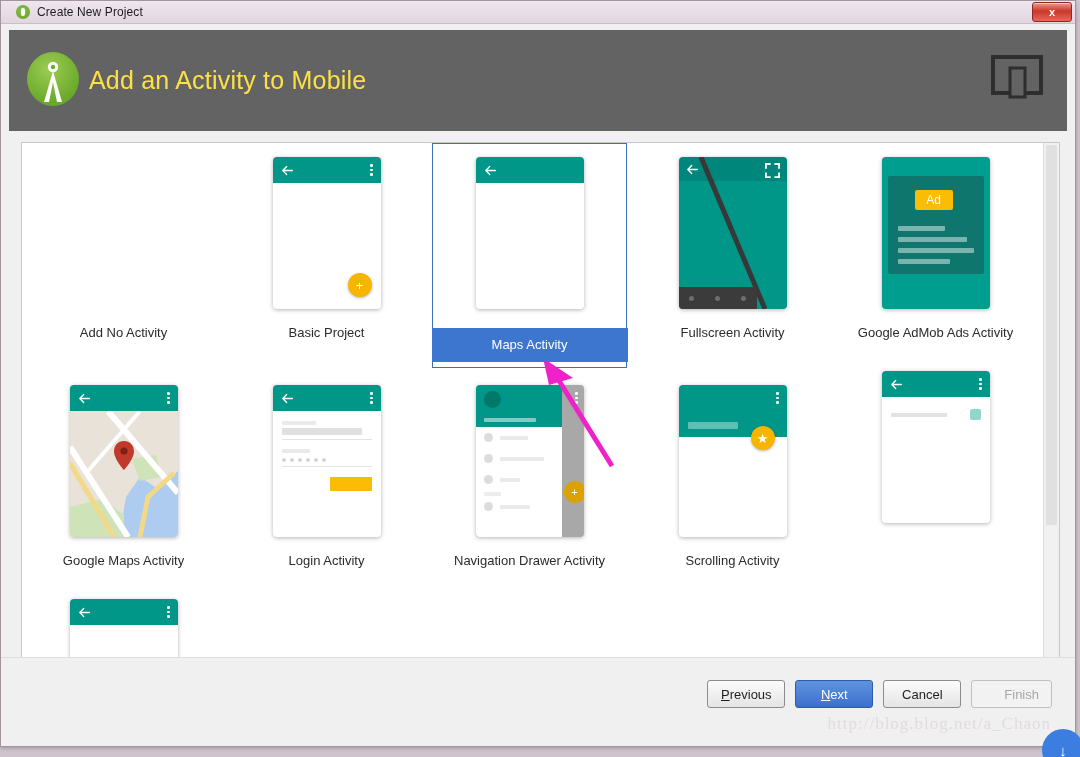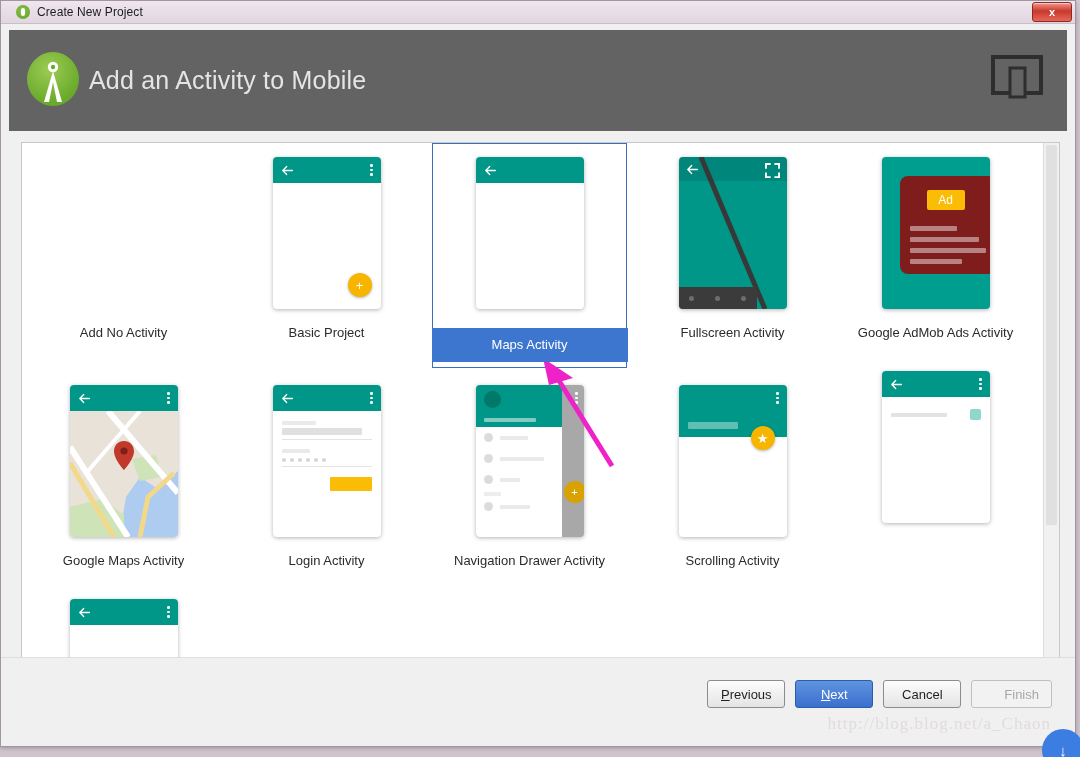--- a/index.html
+++ b/index.html
@@ -58,21 +58,21 @@
     width:52px;height:58px;margin-left:18px;position:relative;flex:none;
   }
   .as-logo .blob{
     position:absolute;left:0;top:0;width:52px;height:54px;border-radius:50%;
     background:radial-gradient(circle at 42% 32%,#9ccc53,#6aaa2b 70%);
   }
   .as-logo .compass{
     position:absolute;left:14px;top:8px;width:24px;height:44px;
   }
   .header-title{
-    color:#e5e5e5;font-size:25px;margin-left:10px;font-weight:400;letter-spacing:.2px;
+    color:#fde047;font-size:25px;margin-left:10px;font-weight:400;letter-spacing:.2px;
   }
   .device-icon{position:absolute;right:24px;top:25px;width:52px;height:44px;}
 
   
   .content-wrap{
     position:absolute;left:20px;top:141px;width:1037px;height:514px;
     background:#fff;border:1px solid #c8c8c8;overflow:hidden;
   }
   .grid{
     position:absolute;left:0;top:0;width:1018px;
@@ -126,21 +126,21 @@
   .fs-top{height:24px;background:rgba(0,0,0,.10);display:flex;align-items:center;padding:0 7px;}
   .fs-diag{position:absolute;left:0;top:0;width:108px;height:152px;}
   .fs-nav{position:absolute;left:0;bottom:0;width:78px;height:22px;background:#3b3b3b;
      display:flex;align-items:center;justify-content:space-around;}
   .fs-nav i{width:5px;height:5px;border-radius:50%;background:#6d6d6d;display:block;}
   .fs-expand{position:absolute;right:7px;top:6px;width:15px;height:15px;}
 
   
   .admob{width:108px;height:152px;border-radius:4px;background:#009e8e;overflow:hidden;
      position:relative;box-shadow:0 1px 4px rgba(0,0,0,.3);}
-  .admob-inner{position:absolute;left:18px;top:19px;width:96px;height:98px;background:#7f1d1d;border-radius:8px;}
+  .admob-inner{position:absolute;left:6px;top:19px;width:96px;height:98px;background:#0f766e;border-radius:2px;}
   .ad-badge{position:absolute;left:27px;top:14px;width:38px;height:20px;background:#fbbc05;
      border-radius:2px;color:#fff;font-size:12px;display:flex;align-items:center;justify-content:center;}
   .ad-line{position:absolute;height:5px;background:rgba(255,255,255,.45);border-radius:1px;}
 
   
   .maps-body{position:relative;width:108px;height:126px;background:#e8e2d8;overflow:hidden;}
 
   
   .md{width:152px;height:108px;border-radius:4px;overflow:hidden;display:flex;
      box-shadow:0 1px 4px rgba(0,0,0,.3);}

